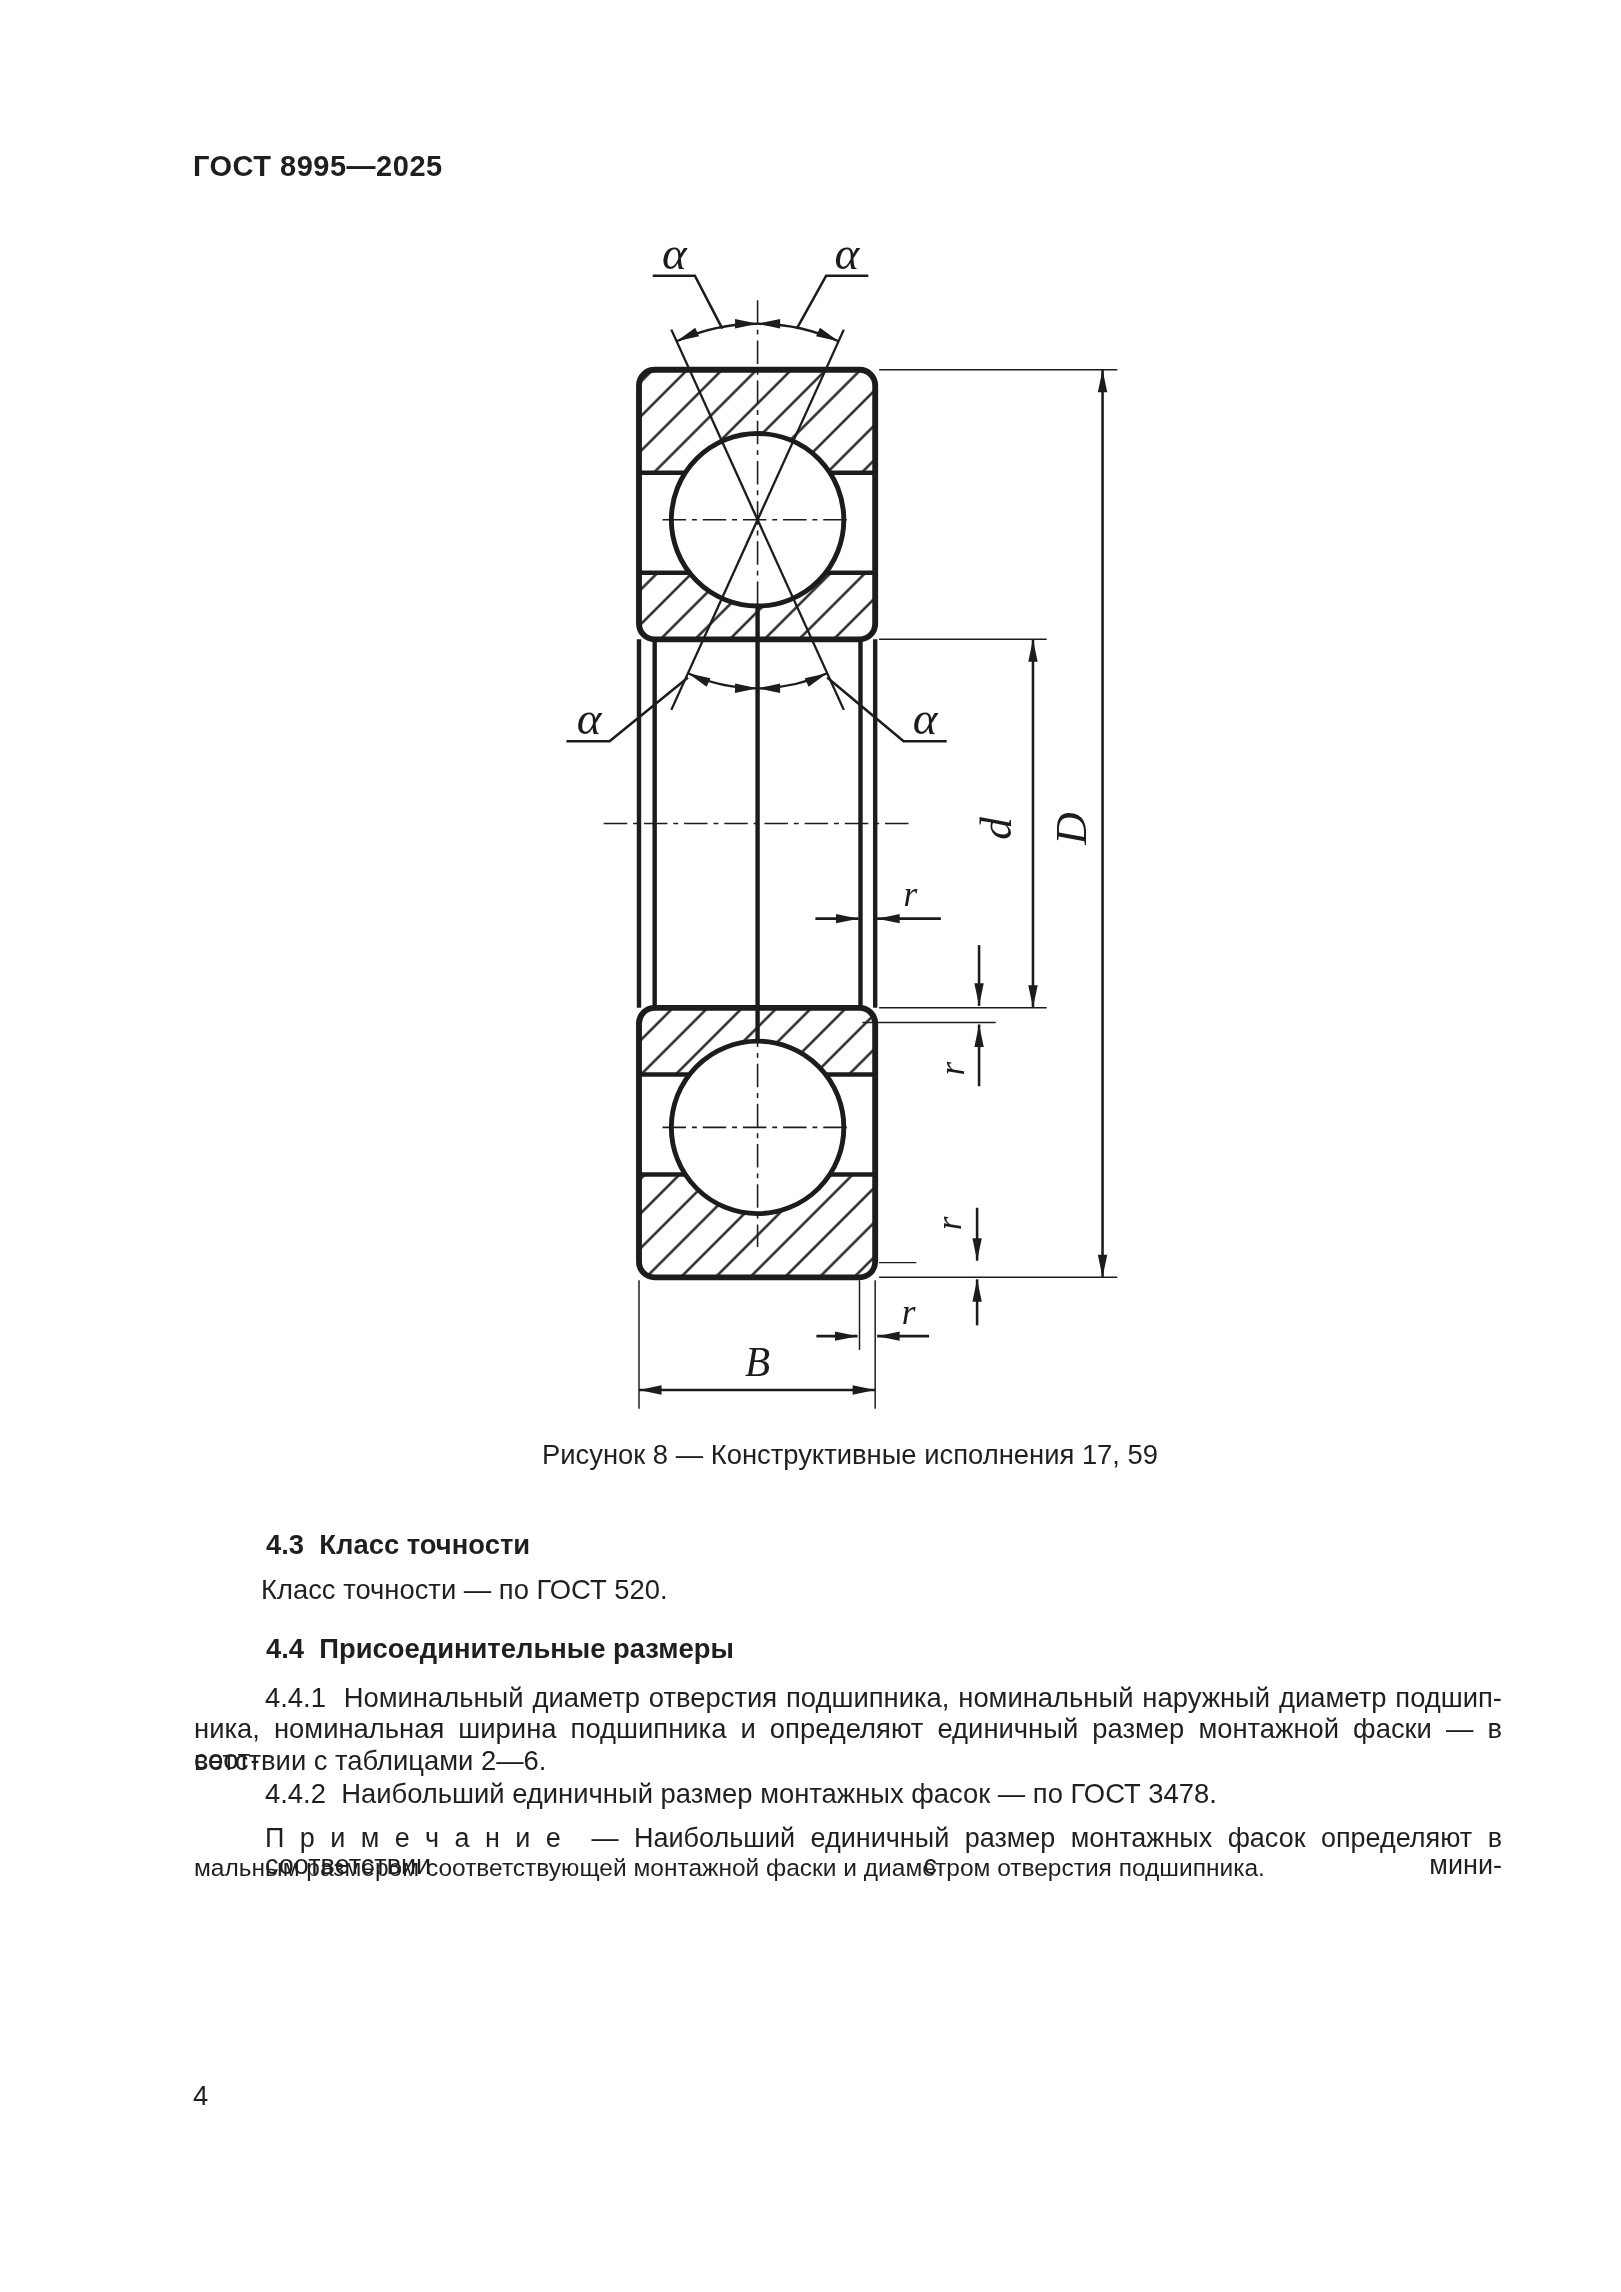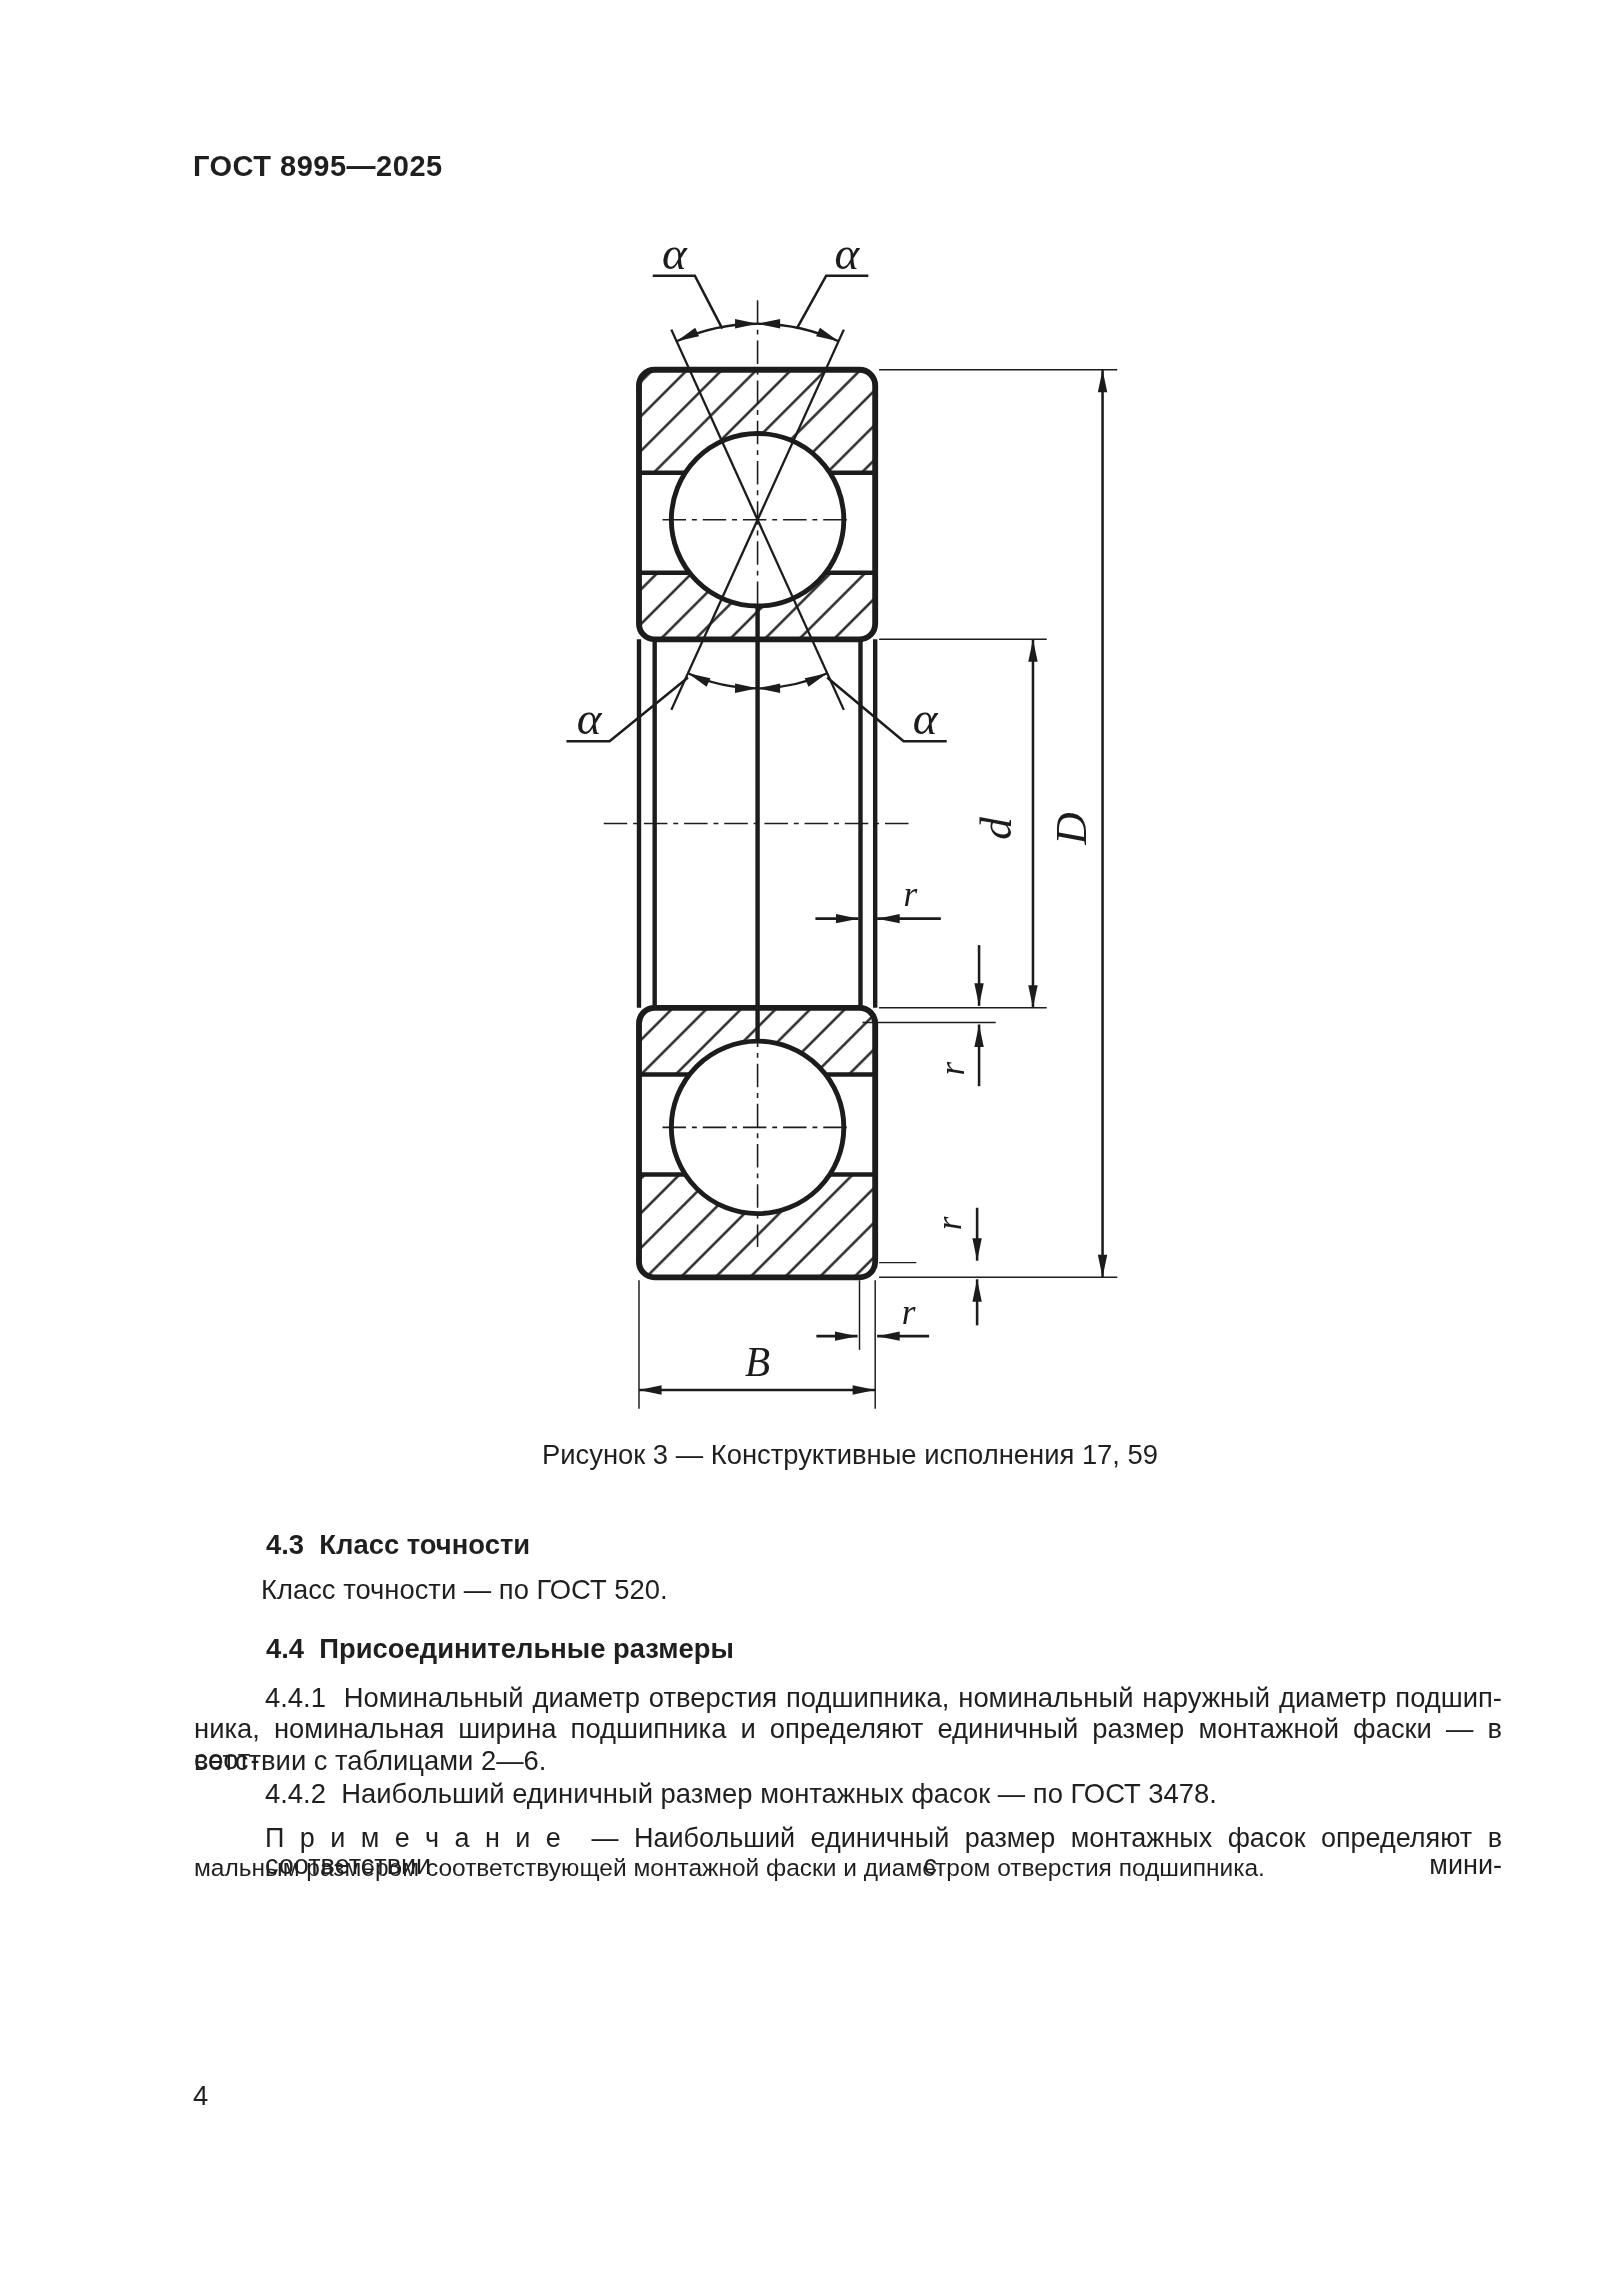--- a/index.html
+++ b/index.html
@@ -145,21 +145,21 @@
   <text transform="translate(1032 845) rotate(-90)" font-size="46" text-anchor="middle">d</text>
   <text transform="translate(1108 845) rotate(-90)" font-size="46" text-anchor="middle">D</text>
   <text x="773" y="1404" font-size="42" text-anchor="middle">B</text>
 
   <text x="929" y="924" font-size="36" text-anchor="middle">r</text>
   <text transform="translate(984 1090) rotate(-90)" font-size="36" text-anchor="middle">r</text>
   <text transform="translate(981 1248) rotate(-90)" font-size="36" text-anchor="middle">r</text>
   <text x="927" y="1351" font-size="36" text-anchor="middle">r</text>
 </svg>
 
-<div class="abs cap" style="left:196px;top:1439px;width:1308px;">Рисунок 3 — Конструктивные исполнения 17, 59</div>
+<div class="abs cap" style="left:196px;top:1439px;width:1308px;">Рисунок 8 — Конструктивные исполнения 17, 59</div>
 
 <div class="abs h2" style="left:266px;top:1529px;">4.3&nbsp; Класс точности</div>
 <div class="abs body-t" style="left:261px;top:1574px;">Класс точности — по ГОСТ 520.</div>
 
 <div class="abs h2" style="left:266px;top:1633px;">4.4&nbsp; Присоединительные размеры</div>
 
 <div class="abs jline ind" style="left:194px;top:1682px;">4.4.1&nbsp; Номинальный диаметр отверстия подшипника, номинальный наружный диаметр подшип-</div>
 <div class="abs jline" style="left:194px;top:1713px;">ника, номинальная ширина подшипника и определяют единичный размер монтажной фаски — в соот-</div>
 <div class="abs nline" style="left:194px;top:1745px;">ветствии с таблицами 2—6.</div>
 

